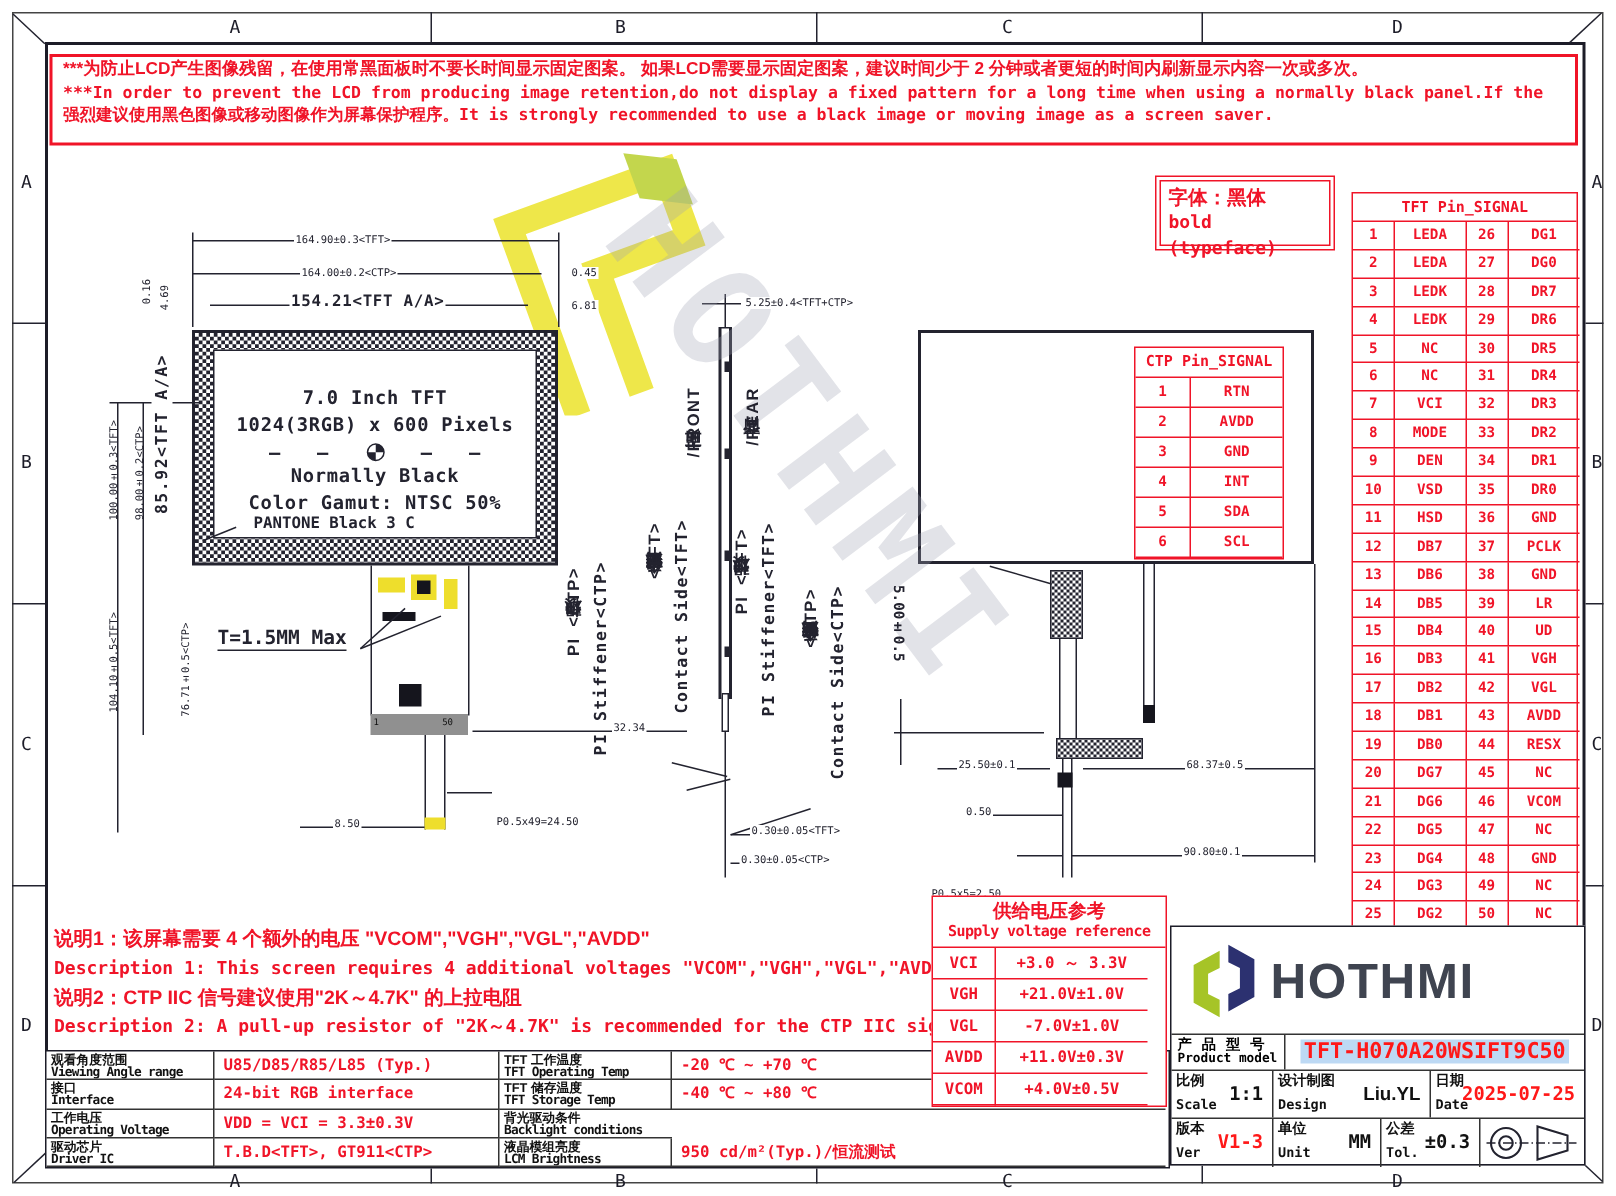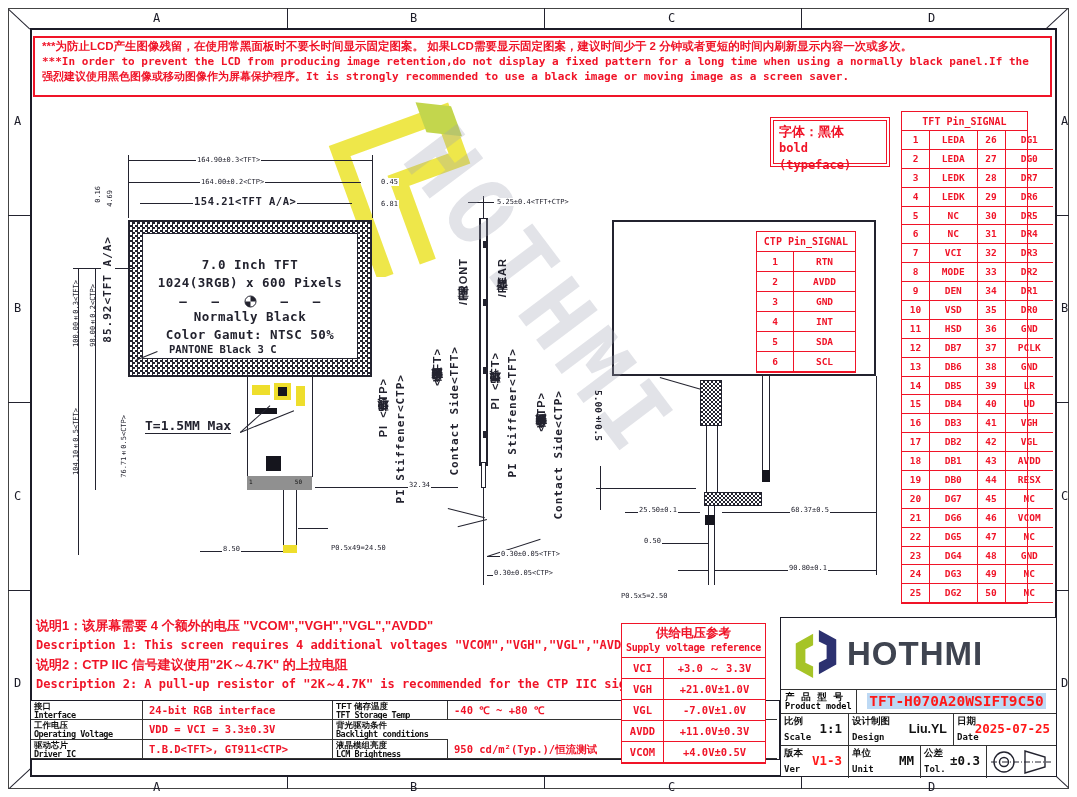--- a/index.html
+++ b/index.html
@@ -34,31 +34,31 @@
   .notebox .in{border:1px solid var(--red);height:100%;padding:2px 5px;color:var(--red)}
   .notebox .l1{font:600 13px/17px "Liberation Sans",sans-serif}
   .notebox .l2{font:bold 12px/17px "DejaVu Sans Mono",monospace}
   
   .rtab{position:absolute;border:1px solid var(--red);color:var(--red);background:#fff;font-family:"DejaVu Sans Mono",monospace;font-weight:bold;z-index:6}
   .rtab .tt{border-bottom:1px solid var(--red);text-align:center}
   .prow{display:grid}
   .prow>div{border-right:1px solid var(--red);border-bottom:1px solid var(--red);text-align:center;overflow:hidden}
   .prow>div:last-child{border-right:none}
   
-  .tft-tab{left:901px;top:111px;width:127px}
+  .tft-tab{left:901px;top:128px;width:151px}
   .tft-tab .tt{height:19px;font-size:10px;line-height:19px}
   .tft-tab .prow{grid-template-columns:28px 47.5px 28px 47.5px}
   .tft-tab .prow>div{height:18.9px;font-size:9.5px;line-height:18.9px}
   
   .ctp-tab{left:756px;top:231px;width:100px}
   .ctp-tab .tt{height:20px;font-size:10px;line-height:20px}
   .ctp-tab .prow{grid-template-columns:37px 61px}
   .ctp-tab .prow>div{height:20px;font-size:9.5px;line-height:20px}
   
-  .sup-tab{left:621px;top:623px;width:145px}
+  .sup-tab{left:621px;top:597px;width:157px}
   .sup-tab .tt{height:34px;padding-top:1px}
   .sup-tab .tt .c1{font:600 12.5px/16px "Liberation Sans",sans-serif}
   .sup-tab .tt .c2{font:bold 10px/14px "DejaVu Sans Mono",monospace;letter-spacing:-.4px}
   .sup-tab .prow{grid-template-columns:42px 101px}
   .sup-tab .prow>div{height:21px;font-size:10.5px;line-height:21px}
   
   .descs{position:absolute;left:36px;top:616px;width:575px;color:var(--red);z-index:5}
   .descs div{white-space:nowrap}
   .descs div:nth-child(odd){font:600 13px/19.5px "Liberation Sans",sans-serif}
   .descs div:nth-child(even){font:bold 12px/19.5px "DejaVu Sans Mono",monospace}
@@ -511,20 +511,32 @@
       </div>
         <div class="prow">
         <div>VCOM</div>
         <div>+4.0V±0.5V</div>
       </div>
       </div>
   </div>
 
   <div class="spec">
 
+  <div class="srow">
+      <div class="lab">
+        <span class="cn">观看角度范围</span>
+        <span class="en">Viewing Angle range</span>
+      </div>
+      <div class="val">U85/D85/R85/L85 (Typ.)</div>
+      <div class="lab">
+        <span class="cn">TFT 工作温度</span>
+        <span class="en">TFT Operating Temp</span>
+      </div>
+      <div class="val">-20 ℃ ~ +70 ℃</div>
+    </div>
       <div class="srow">
       <div class="lab">
         <span class="cn">接口</span>
         <span class="en">Interface</span>
       </div>
       <div class="val">24-bit RGB interface</div>
       <div class="lab">
         <span class="cn">TFT 储存温度</span>
         <span class="en">TFT Storage Temp</span>
       </div>

